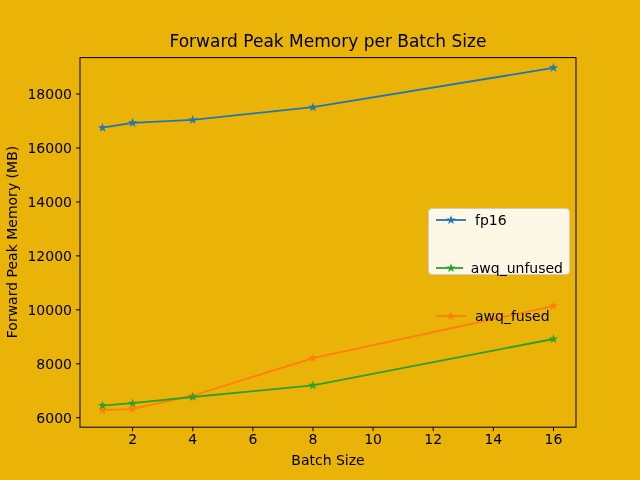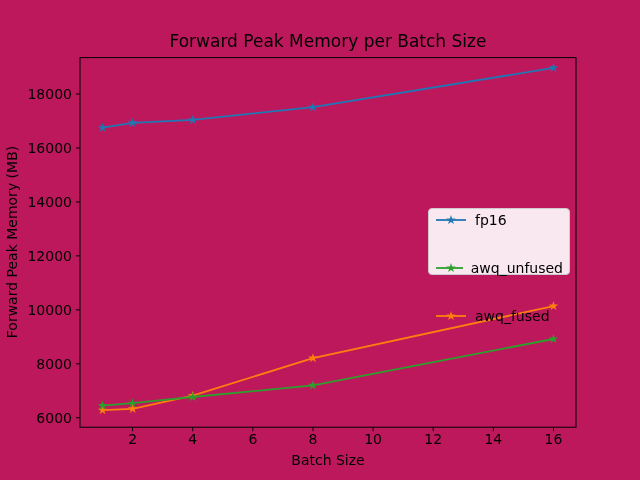--- a/index.html
+++ b/index.html
@@ -4,21 +4,21 @@
 <style>
   html, body {
     margin: 0;
     padding: 0;
     background: #ffffff;
   }
   .figure {
     position: relative;
     width: 640px;
     height: 480px;
-    background: #be185d;
+    background: #eab308;
     font-family: "DejaVu Sans", sans-serif;
     overflow: hidden;
   }
   svg text {
     font-family: "DejaVu Sans", sans-serif;
     fill: #000000;
   }
   .tick-label { font-size: 14px; }
   .title-text { font-size: 17px; }
   .axis-label { font-size: 14px; }

